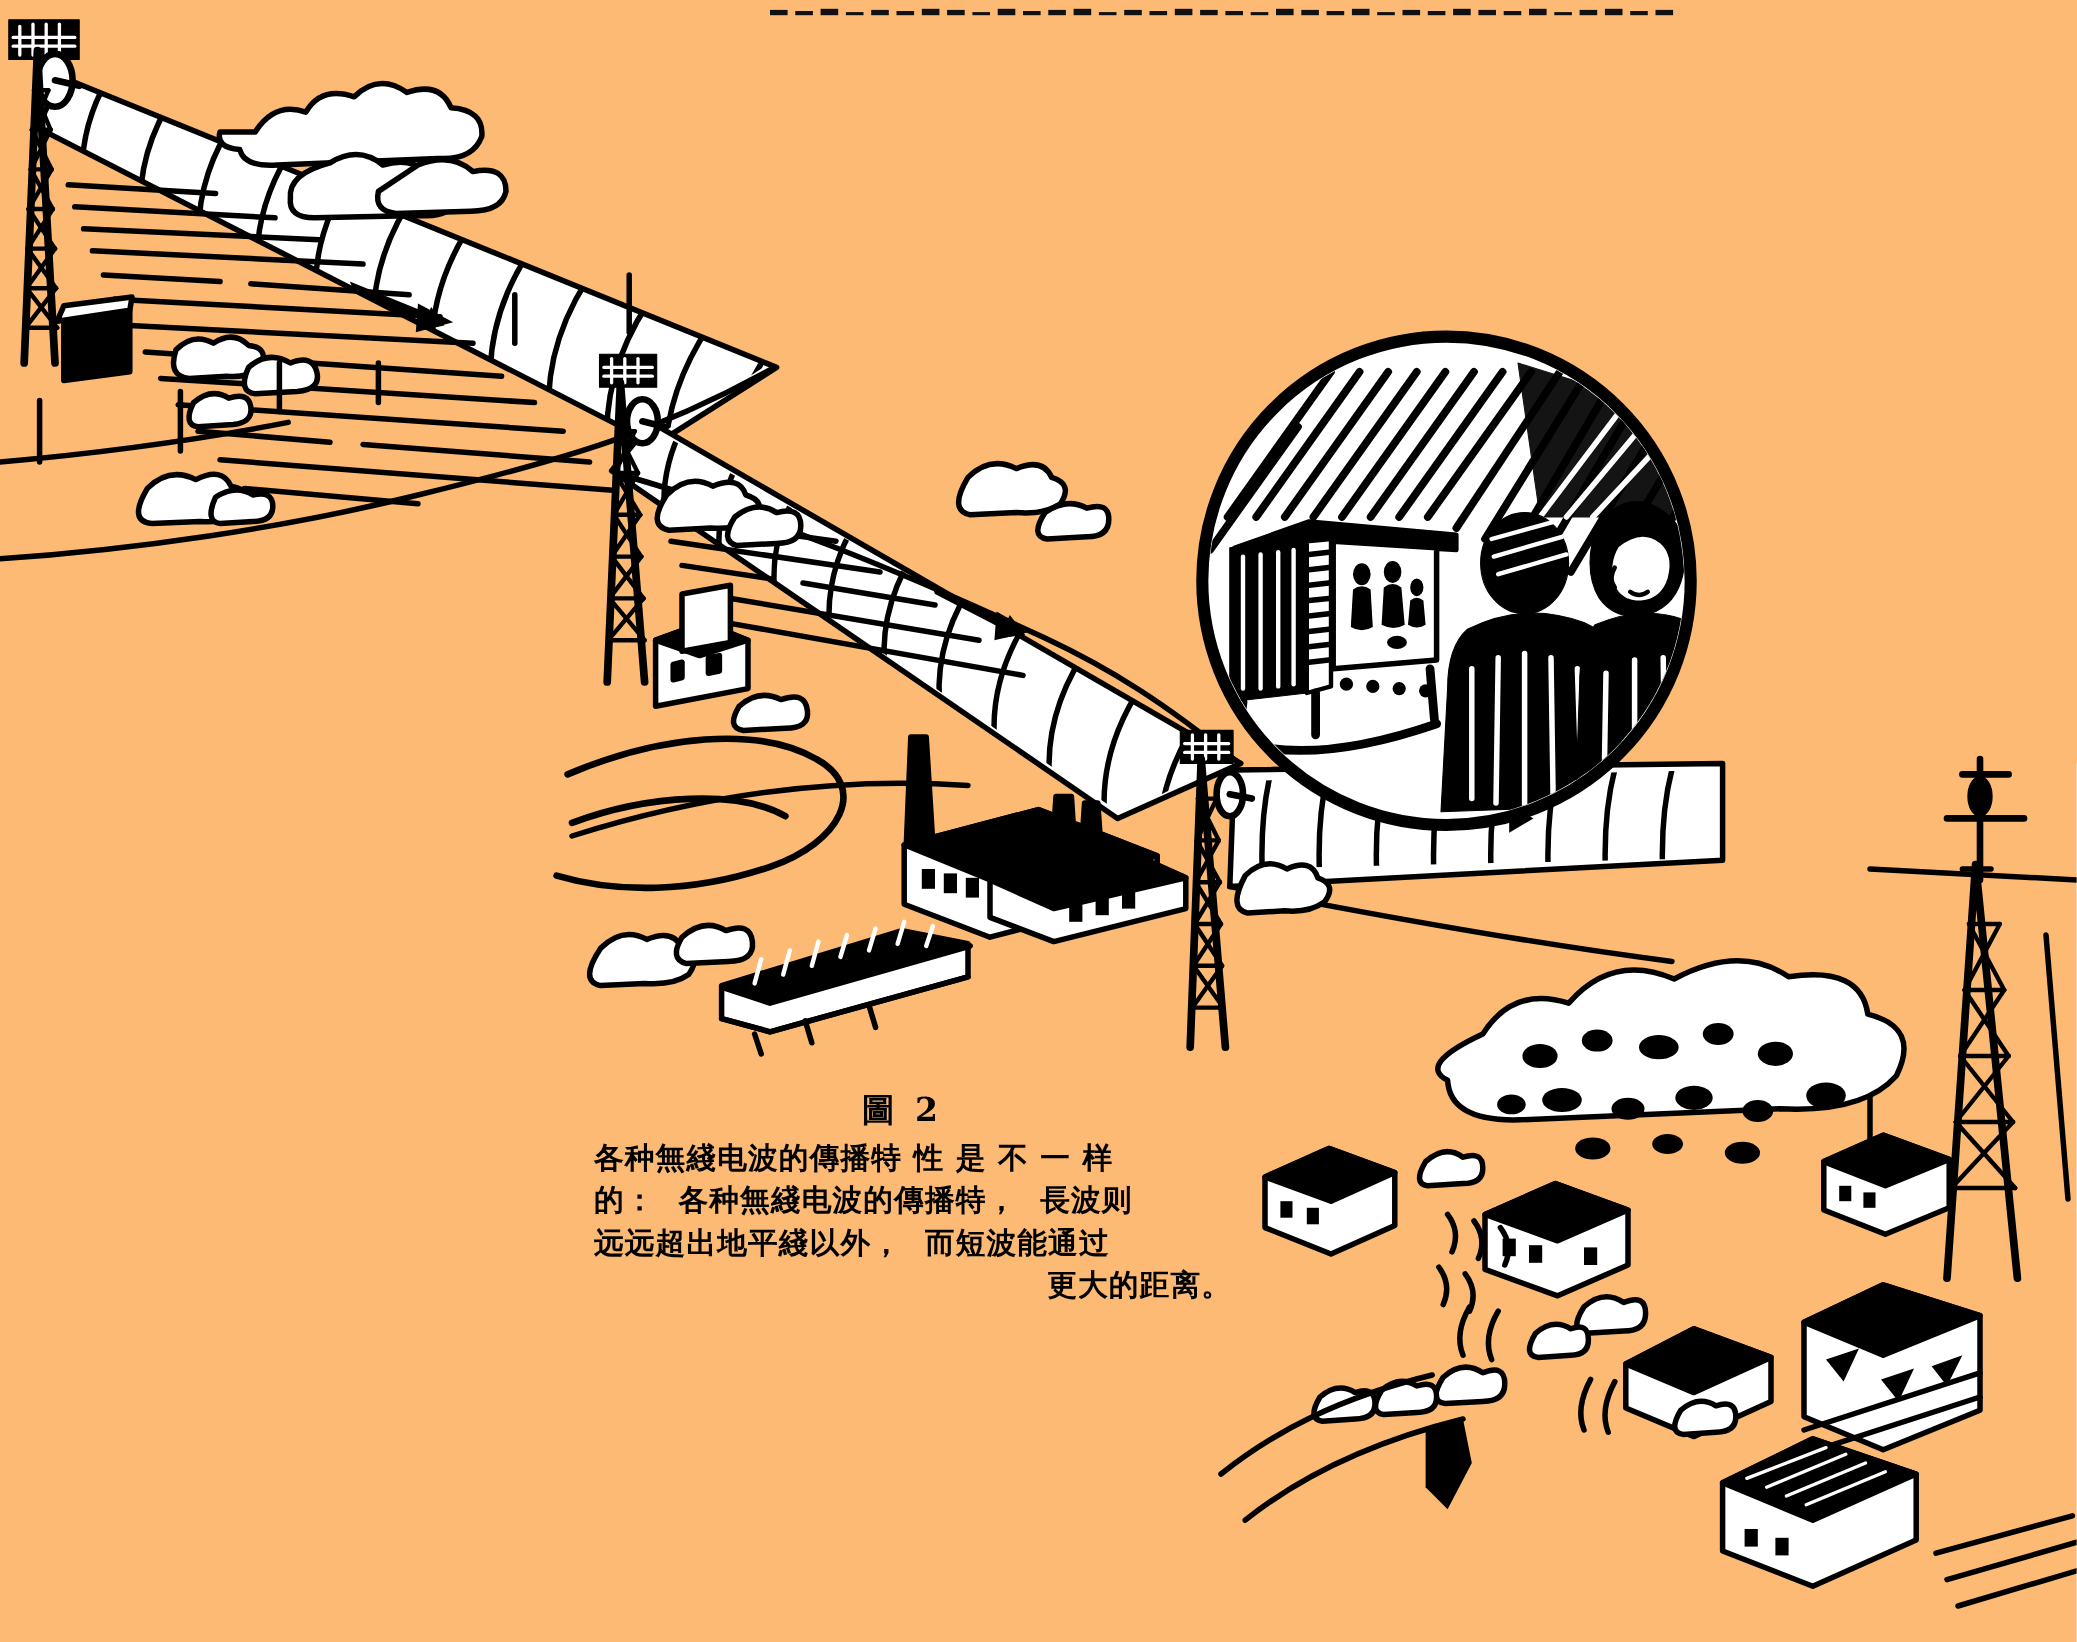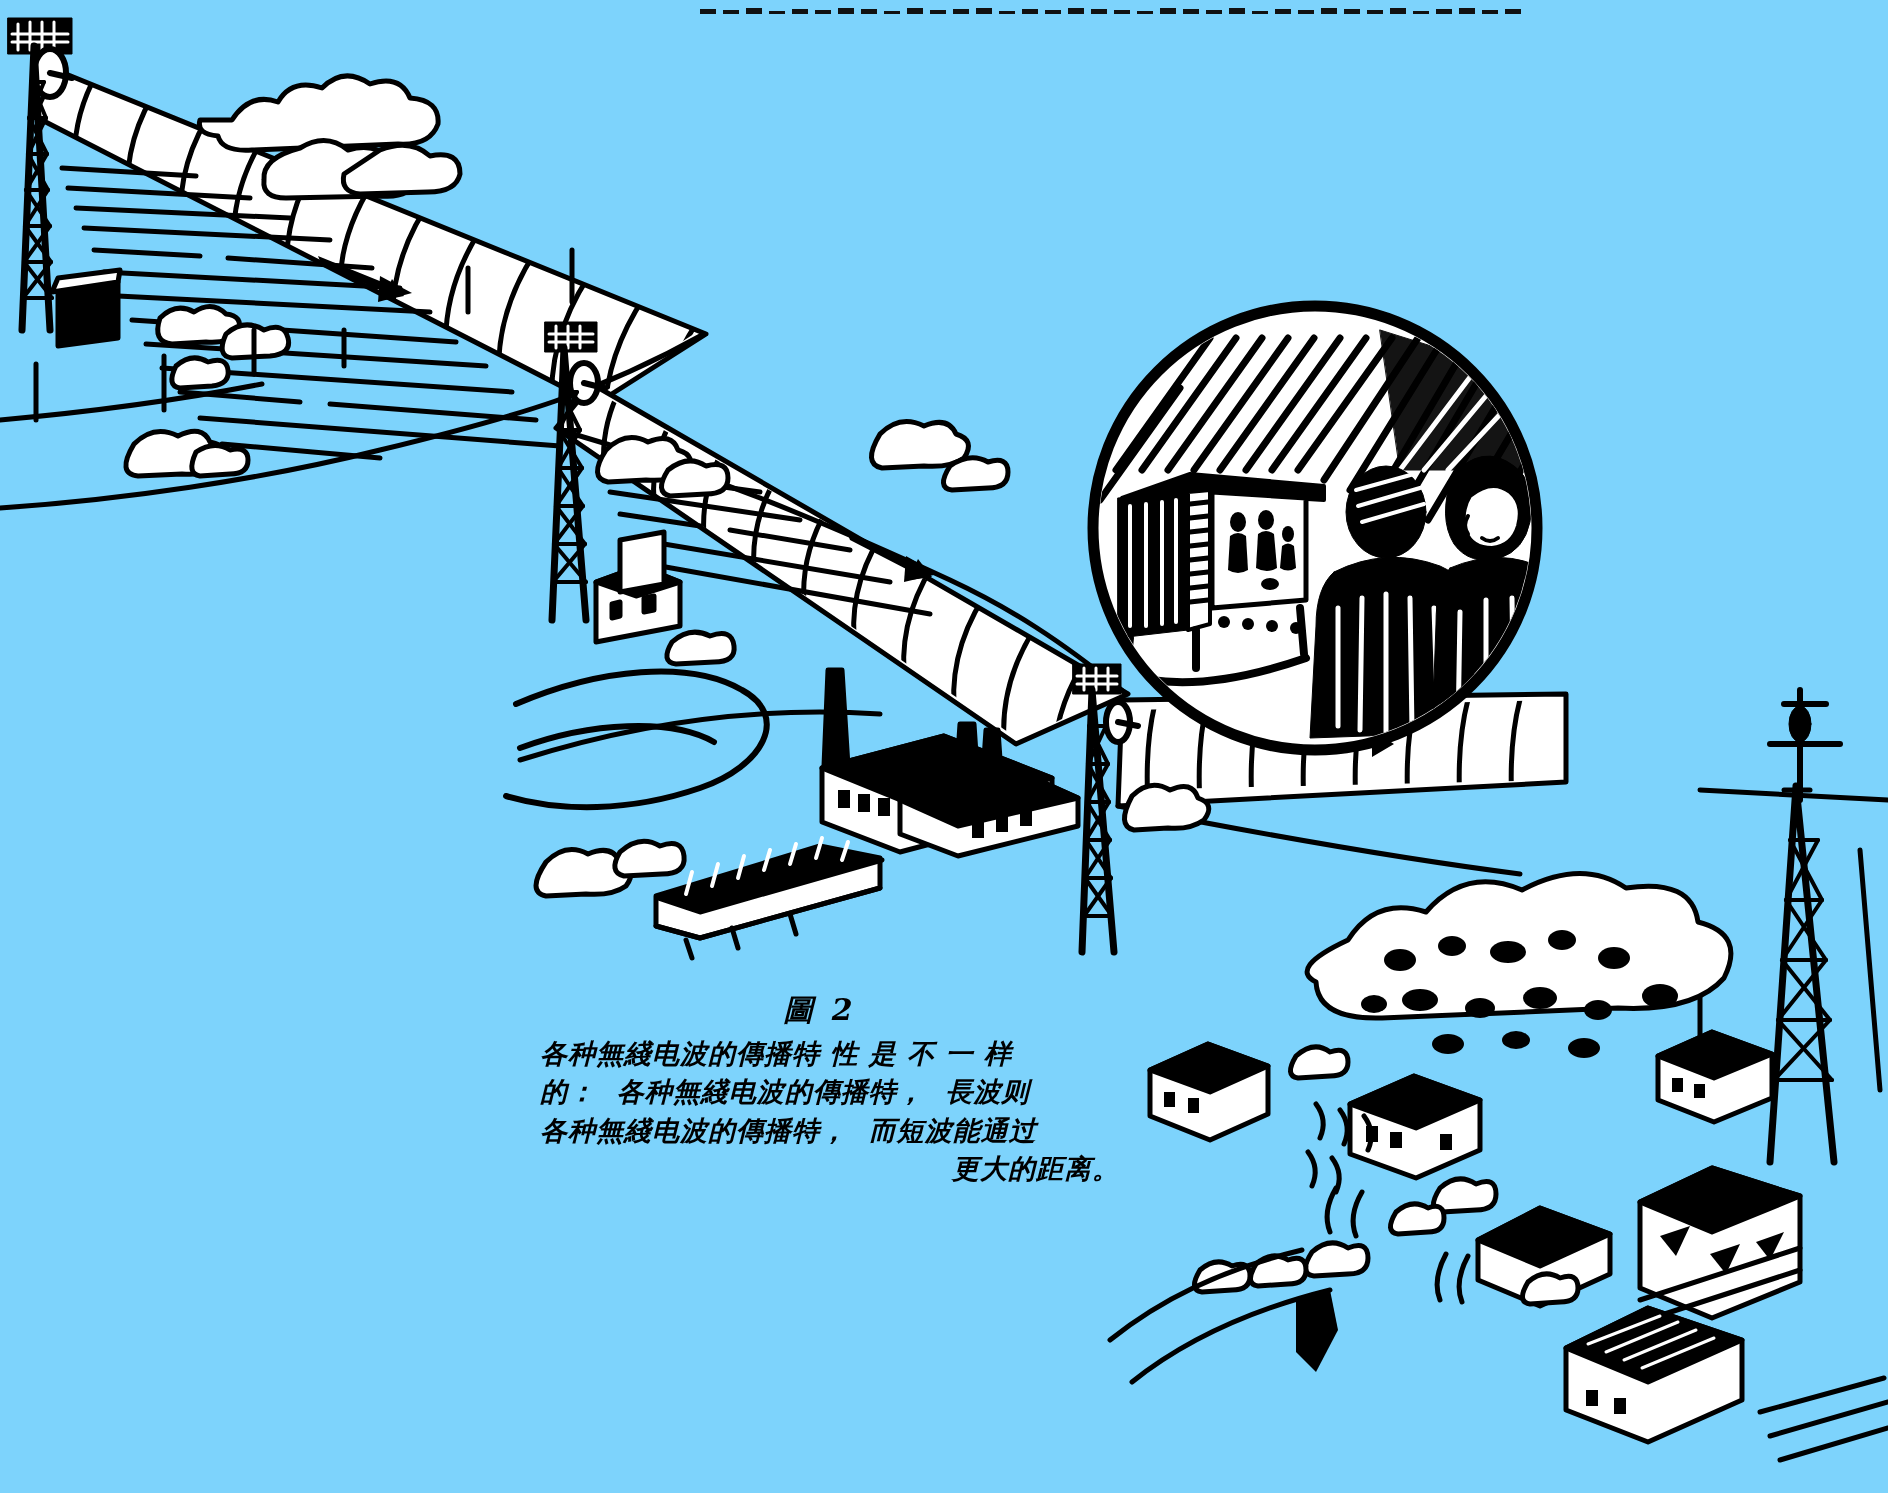--- a/index.html
+++ b/index.html
@@ -1,19 +1,19 @@
 <!DOCTYPE html>
 <html><head>
 <meta charset="utf-8">
 <style>
   html,body{margin:0;padding:0;background:#fff;}
   body{width:1888px;height:1493px;position:relative;overflow:hidden;
        font-family:"Liberation Serif","DejaVu Serif",serif;}
 
-  #page{position:absolute;inset:0;background:#7dd3fc;font-style:italic;}
+  #page{position:absolute;inset:0;background:#fdba74;}
 
   
   .bleed{position:absolute;top:0;left:700px;width:900px;height:14px;
          overflow:hidden;}
   .bleed .glyphrow{display:flex;gap:7px;align-items:flex-end;height:14px;}
   .bleed .g{background:#111;width:16px;}
 
   
   svg.art{position:absolute;top:0;left:0;width:1888px;height:1493px;}
 
@@ -620,17 +620,17 @@
         <path d="M1132,796 q18,-18 38,-6 q22,-10 28,8 q18,6 6,22 q-14,10 -36,8 l-34,2 q-18,-4 -2,-34 Z"></path>
       </g>
 
     </g>
   </svg>
 
   <div class="caption">
     <div class="fig-no">圖 2</div>
     <div class="cap-line cap-l1">各种無綫电波的傳播特 性 是 不 一 样</div>
     <div class="cap-line cap-l2">的：  各种無綫电波的傳播特，  長波则</div>
-    <div class="cap-line cap-l3">各种無綫电波的傳播特，  而短波能通过</div>
+    <div class="cap-line cap-l3">远远超出地平綫以外，  而短波能通过</div>
     <div class="cap-line cap-l4">更大的距离。</div>
   </div>
 
 </div>
 
 </body></html>

